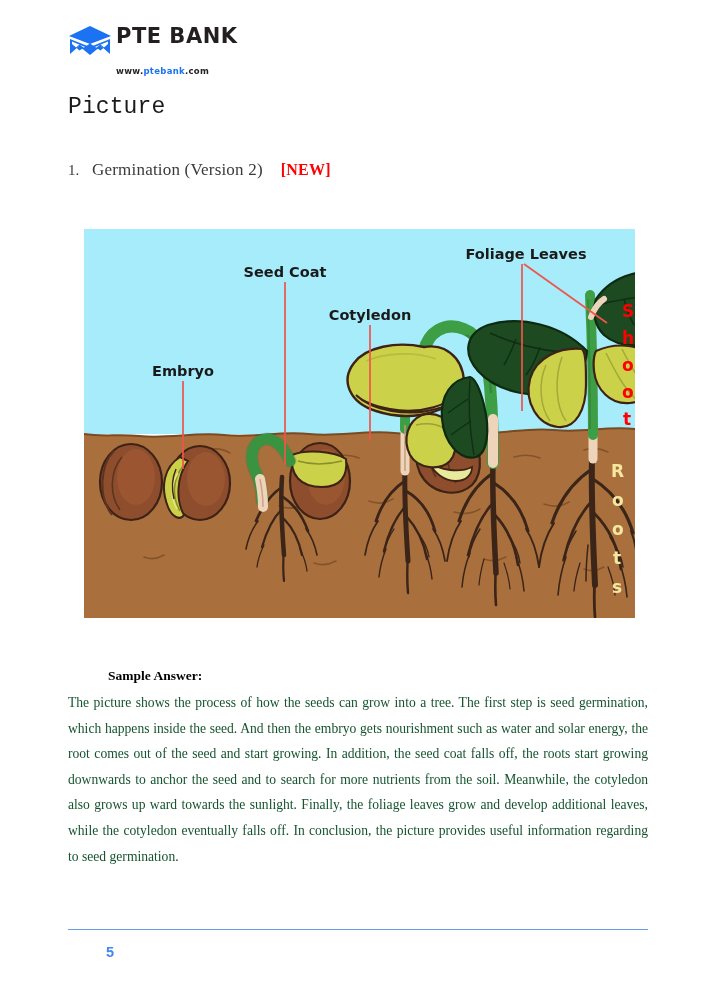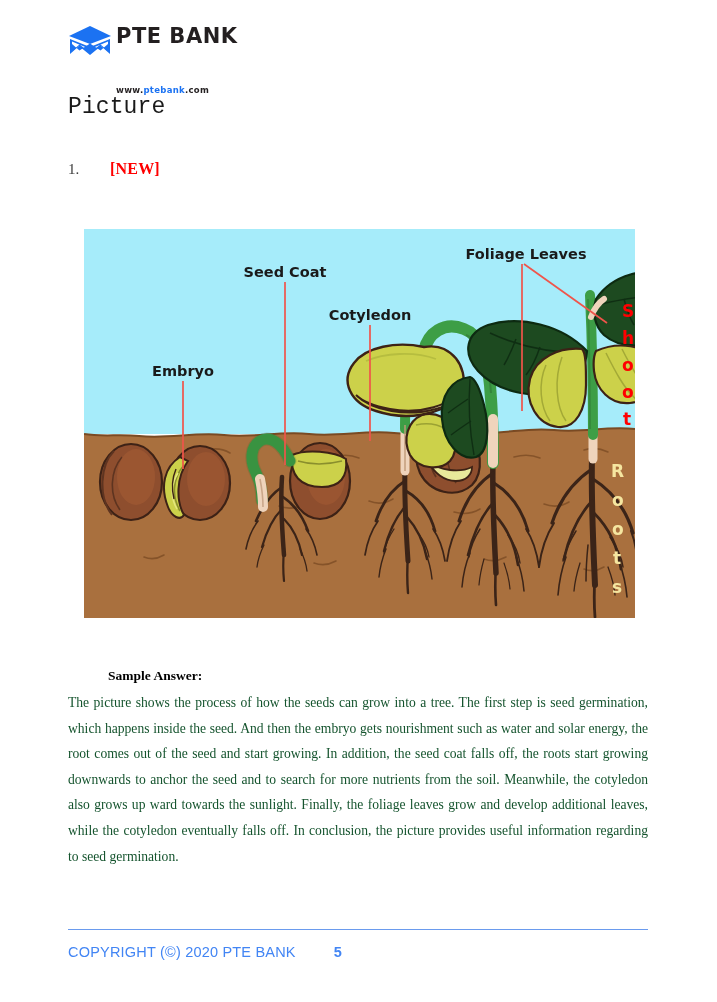--- a/index.html
+++ b/index.html
@@ -34,21 +34,20 @@
   .logo-mark {
     width: 44px;
     height: 32px;
     margin-right: 4px;
     flex: none;
   }
   .logo-text-wrap {
     display: flex;
     flex-direction: column;
     padding-top: 1px;
-    gap: 19px;
   }
   .logo-name {
     font-family: "DejaVu Sans", sans-serif;
     font-size: 21px;
     font-weight: bold;
     letter-spacing: 0.5px;
     line-height: 21px;
     color: #231f20;
   }
   .logo-url {
@@ -175,20 +174,21 @@
     <span class="logo-text-wrap">
       <span class="logo-name">PTE BANK</span>
       <span class="logo-url"><span>www.</span><span class="u-blue">ptebank</span><span>.com</span></span>
     </span>
   </div>
 
   <div class="page-title">Picture</div>
 
   <div class="item-line">
     <span class="item-num">1.</span>
+    <span class="item-title">Germination (Version 2)</span>
     <span class="badge-new">[NEW]</span>
   </div>
 
   <div class="illustration">
     <svg viewBox="0 0 551 389" width="551" height="389">
 
       <rect x="0" y="0" width="551" height="205" fill="#a6ecfa"></rect>
 
       <path d="M0 205 L0 389 L551 389 L551 200 C520 197 500 204 470 201 C440 198 420 206 390 203
                C360 200 340 207 310 204 C280 201 255 208 225 205 C195 202 170 209 140 206
@@ -416,17 +416,16 @@
       </g>
 
     </svg>
   </div>
 
   <div class="answer-label">Sample Answer:</div>
   <div class="answer-body">The picture shows the process of how the seeds can grow into a tree. The first step is seed germination, which happens inside the seed. And then the embryo gets nourishment such as water and solar energy, the root comes out of the seed and start growing. In addition, the seed coat falls off, the roots start growing downwards to anchor the seed and to search for more nutrients from the soil. Meanwhile, the cotyledon also grows up ward towards the sunlight. Finally, the foliage leaves grow and develop additional leaves, while the cotyledon eventually falls off. In conclusion, the picture provides useful information regarding to seed germination.</div>
 
   <div class="footer-rule"></div>
   <div class="footer">
-    <span class="footer-copy">COPYRIGHT (©) 2020 PTE BANK</span>
     <span class="footer-page">5</span>
   </div>
 
 </div>
 
 </body></html>

